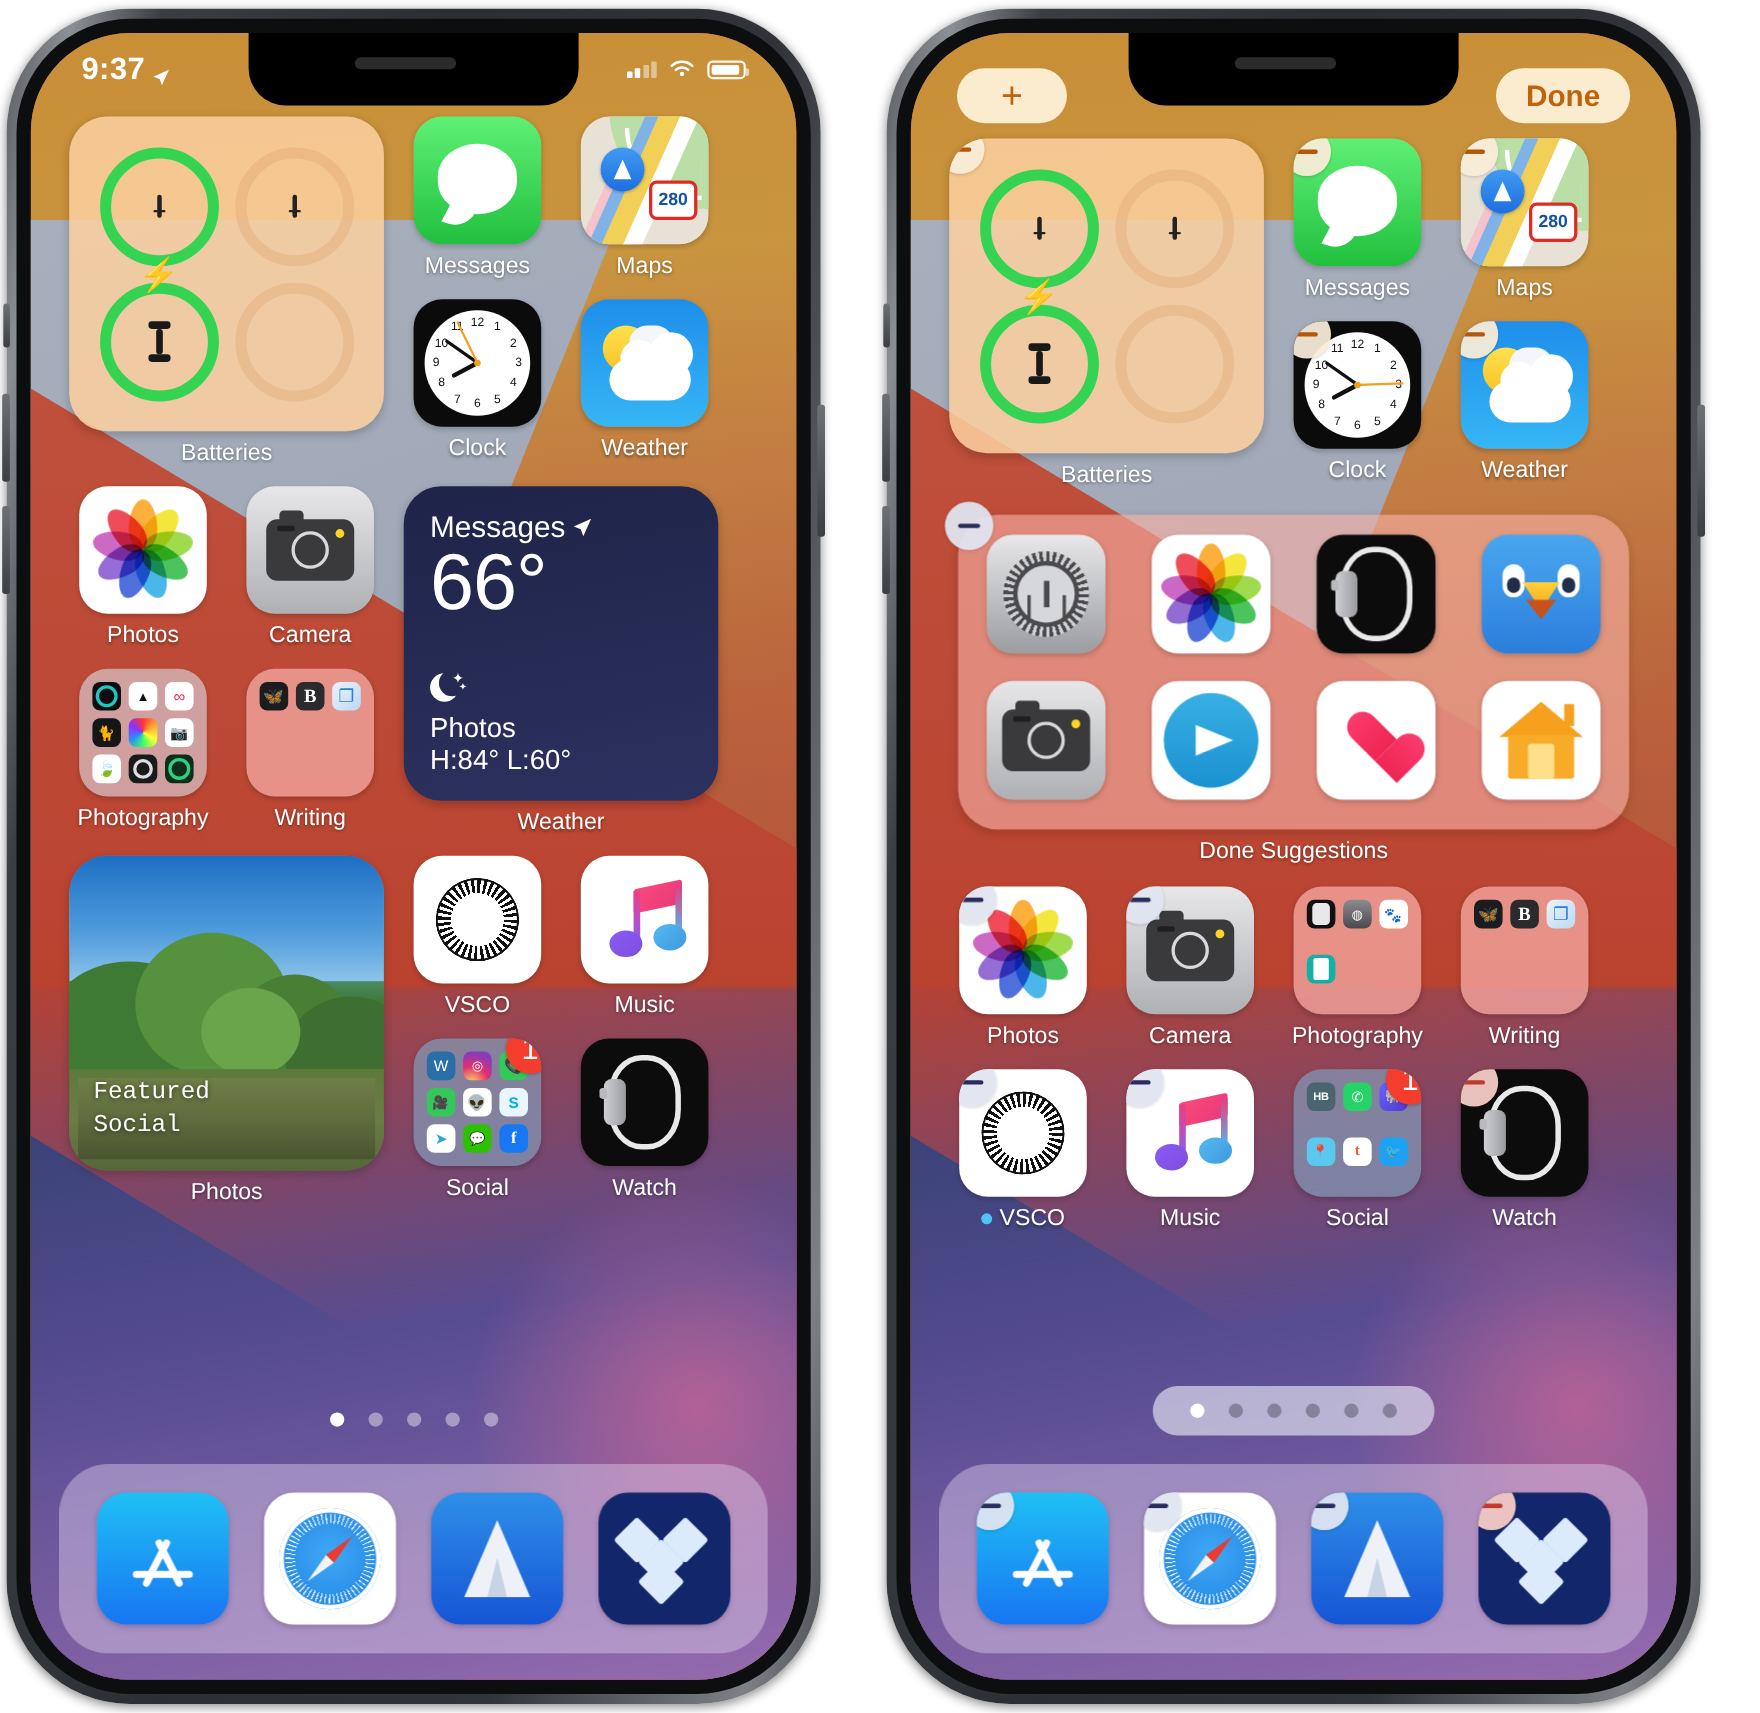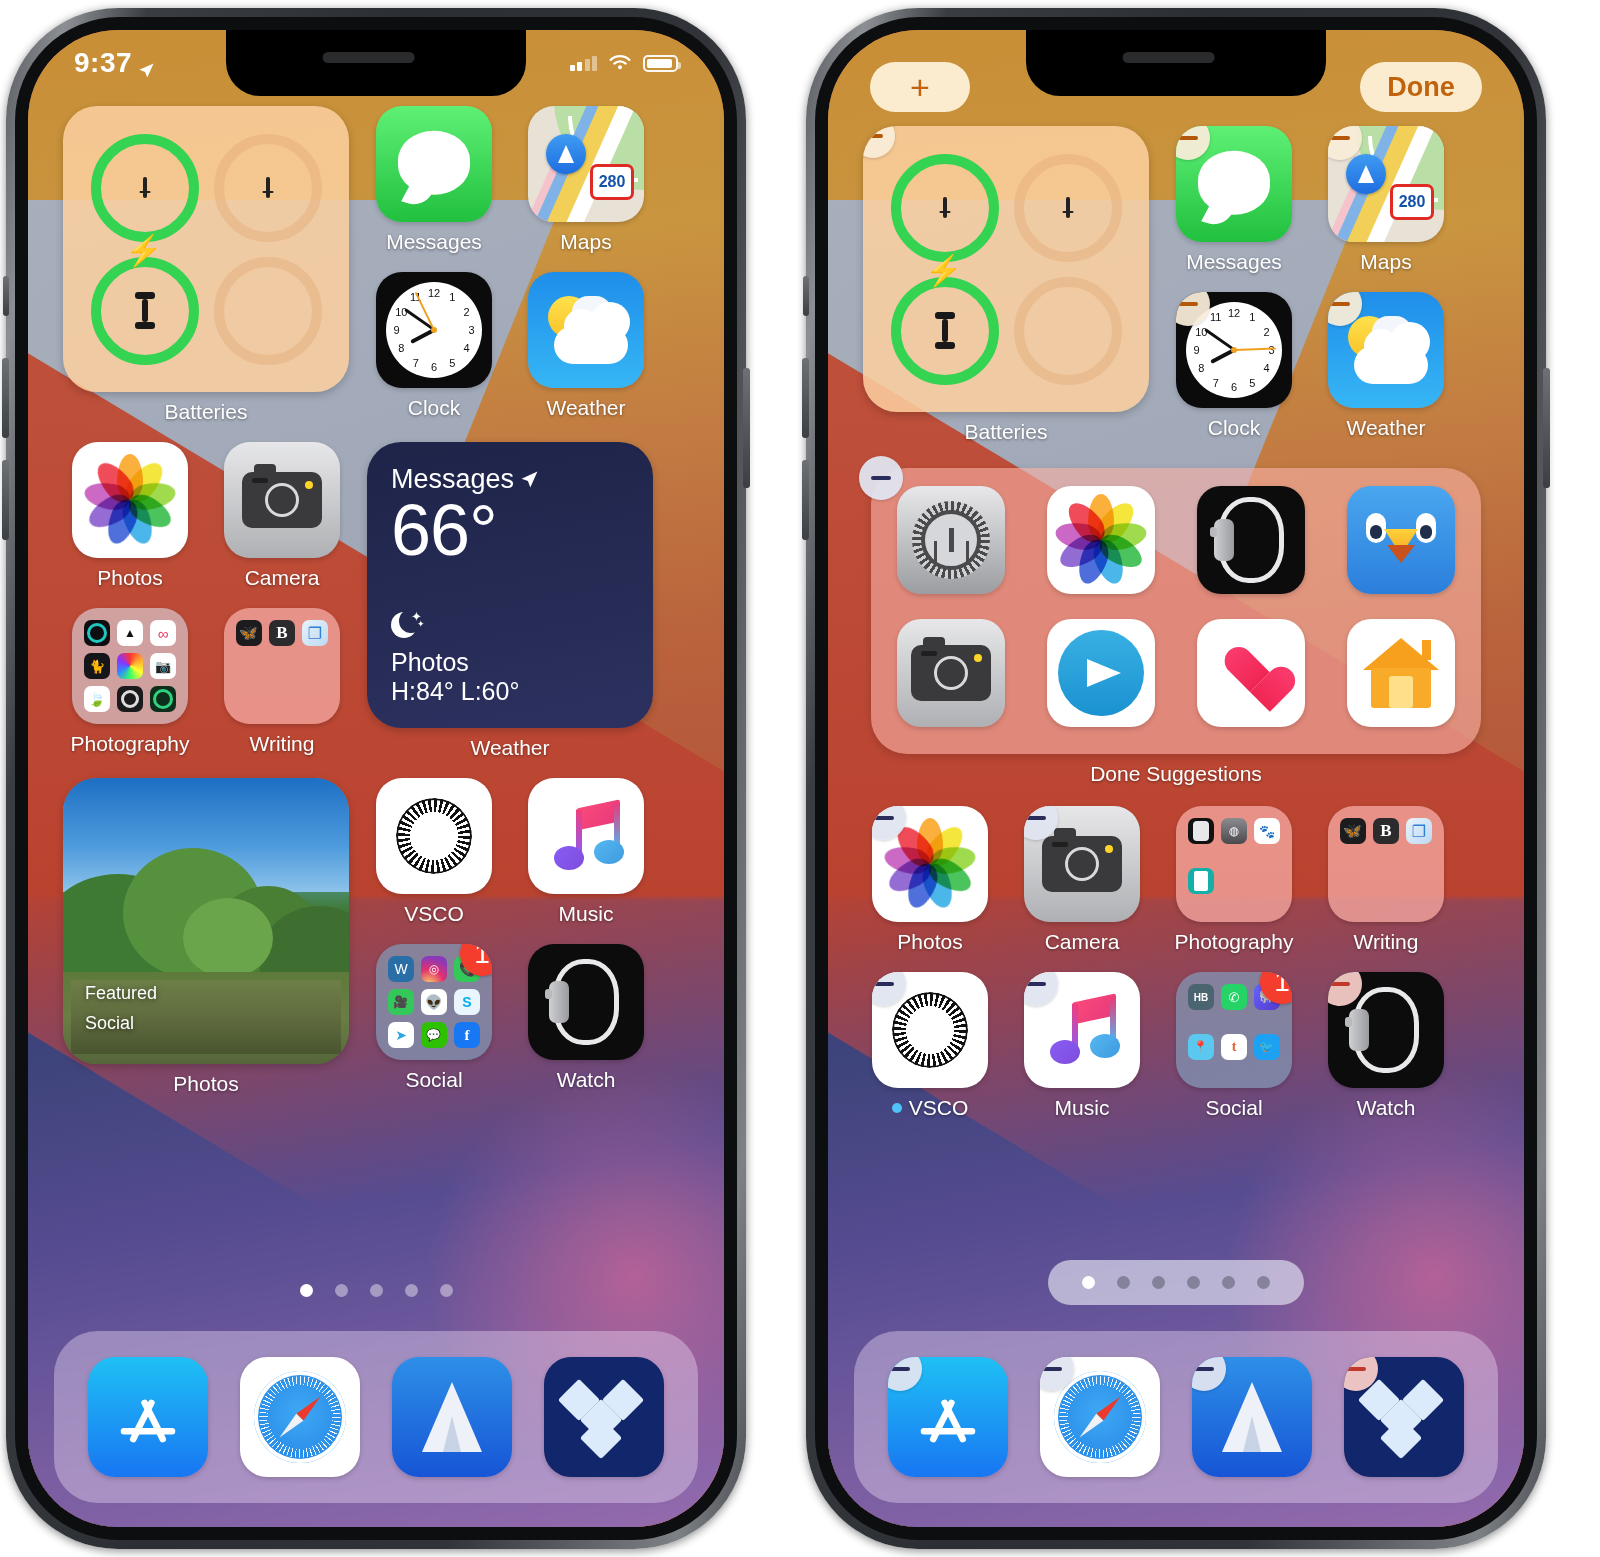--- a/index.html
+++ b/index.html
@@ -371,22 +371,22 @@
   .ww-moon .m2{ position:absolute; left:8px; top:-3px; width:24px; height:24px; border-radius:50%; background:#242a52; }
   .ww-moon .st{ position:absolute; color:#fff; font-size:13px; line-height:1; }
   .ww-cond{ font-size:25px; font-weight:500; }
   .ww-hl{ font-size:25px; font-weight:500; }
 
   
   .w-photo{ background:linear-gradient(180deg,#3c8fd6 0%,#6fb6e8 22%,#3f7a38 46%,#4e8a3c 66%,#6a7d3f 88%,#5c6b33 100%); position:relative; }
   .w-photo .sky{ position:absolute; left:0; right:0; top:0; height:40%;
       background:linear-gradient(180deg,#1d6fc4 0%,#4e9bdc 60%,#8cc3ea 100%); }
   .w-photo .bush{ position:absolute; border-radius:50%; }
-  .w-photo .cap{ position:absolute; left:22px; bottom:26px; color:#fff; font-size:18px; font-weight:500;
-      line-height:30px; text-shadow:0 1px 5px rgba(0,0,0,.6); }
+  .w-photo .cap{ position:absolute; left:22px; bottom:26px; color:#fff; font-size:22px; font-weight:500;
+      line-height:30px; text-shadow:0 1px 5px rgba(0,0,0,.6);font-family:Liberation Mono, monospace; }
 
   .wlabel{ text-align:center; }
 </style>
 </head>
 <body>
 
 <div class="stage">
 
   <div class="phone left">
     <div class="frame"></div>

